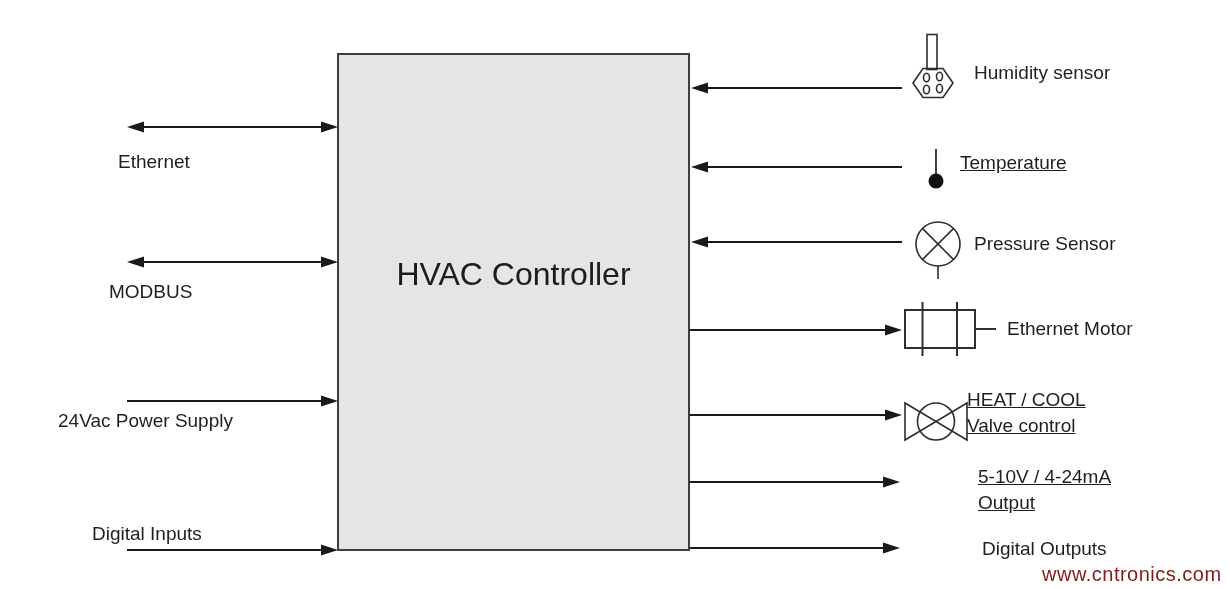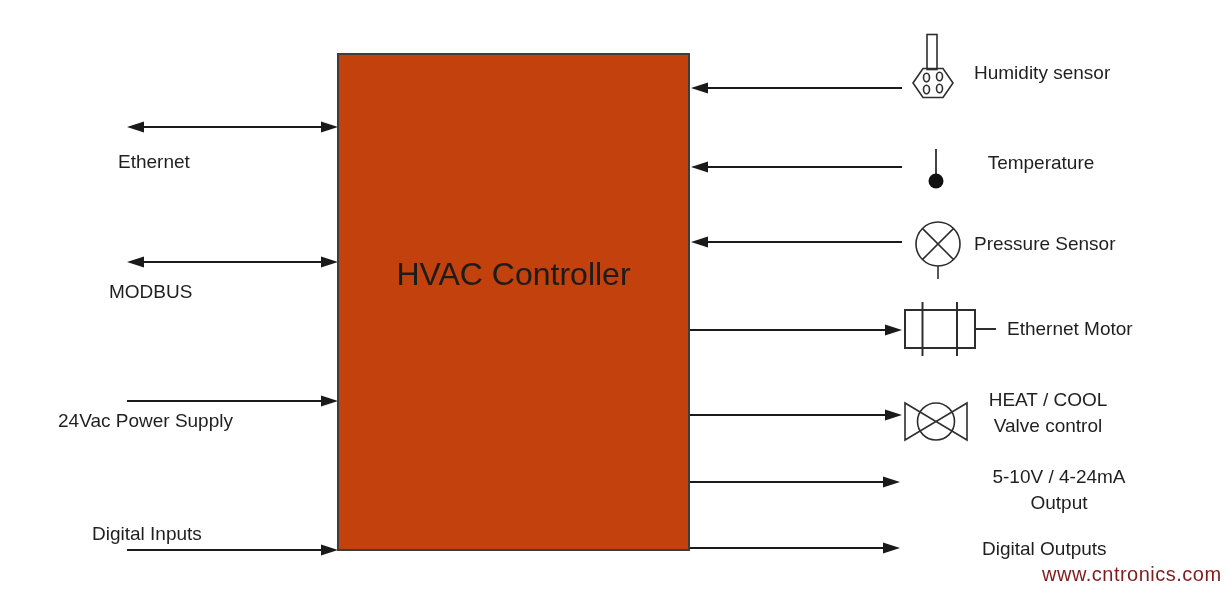--- a/index.html
+++ b/index.html
@@ -7,31 +7,31 @@
     position:relative;
     width:1230px;height:589px;
     background:#ffffff;
     font-family:"Liberation Sans", sans-serif;
     color:#1f1f1f;
     overflow:hidden;
   }
   .diagram-svg{position:absolute;left:0;top:0;width:1230px;height:589px;}
   .controller-box{
     position:absolute;left:337px;top:53px;width:353px;height:498px;
-    border:2px solid #3d3d3d;background:#c2410c;box-sizing:border-box;
+    border:2px solid #3d3d3d;background:#e5e5e5;box-sizing:border-box;
   }
   .controller-title{
     position:absolute;left:0;right:0;top:200px;
     text-align:center;font-size:32px;line-height:38px;color:#1c1c1c;
   }
   .label{
     position:absolute;font-size:19px;line-height:24px;
     white-space:nowrap;color:#1f1f1f;
   }
-  .label.two-line{white-space:normal;text-align:center;line-height:26px;}
+  .label.two-line{white-space:normal;text-align:left;line-height:26px;text-decoration:underline;}
   .label .ln{display:block;}
   .watermark{
     position:absolute;left:1042px;top:563px;
     font-size:20px;color:#7f1d1d;letter-spacing:0.5px;
   }
 </style>
 </head>
 <body>
 
 <div class="canvas">

